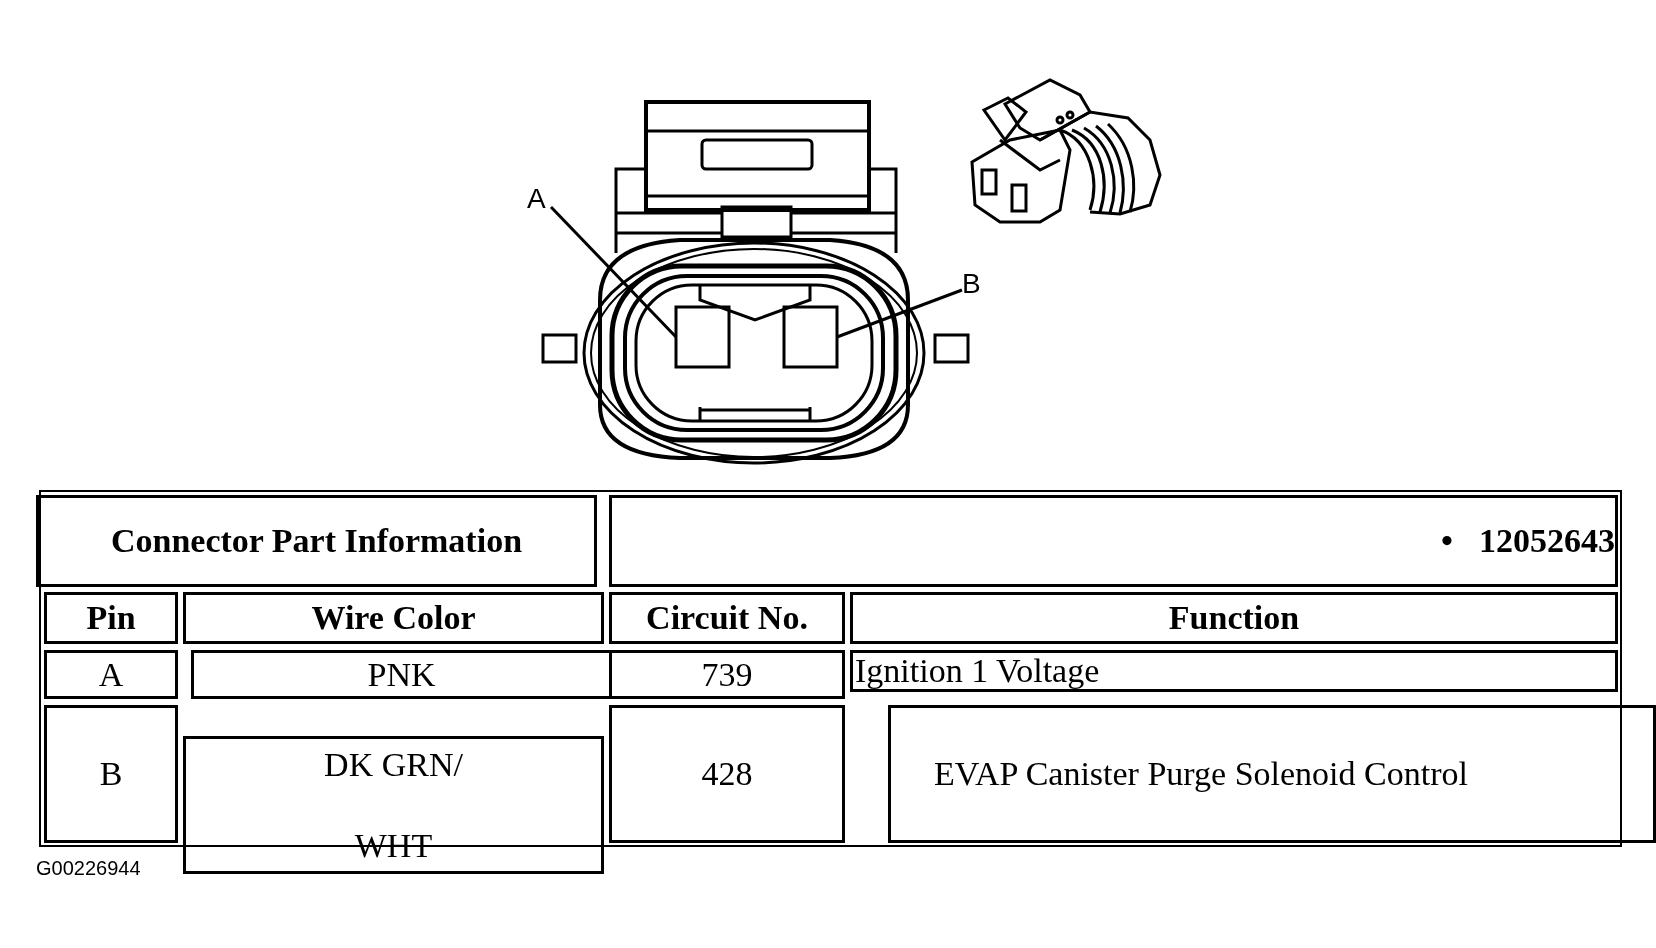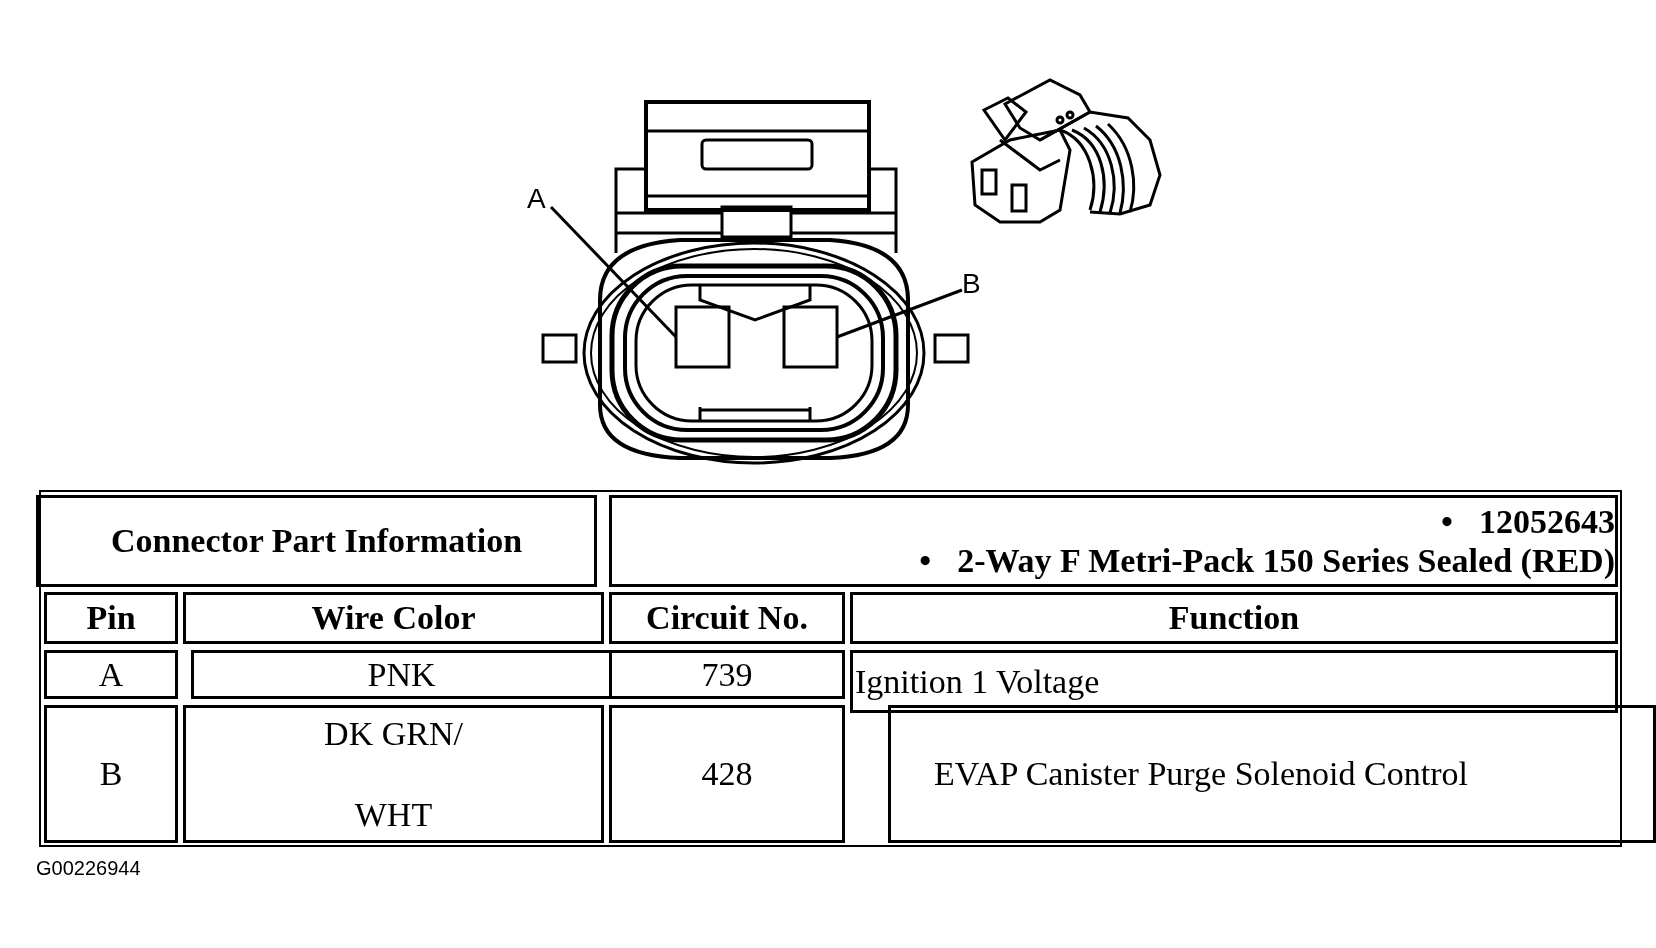--- a/index.html
+++ b/index.html
@@ -68,34 +68,33 @@
     <circle cx="1060" cy="120" r="3"></circle>
       <circle cx="1070" cy="115" r="3"></circle>
   </g>
 </svg>
 
 <div class="tbl-outer"></div>
 
 <div class="cell bold" style="left:36px; top:495px; width:561px; height:92px;">Connector Part Information</div>
 <div class="cell bullets" style="left:609px; top:495px; width:1009px; height:92px;">
   <div>12052643</div>
-  <div>2-Way F Metri-Pack 150 Series Sealed (RED)</div>
 </div>
 
 <div class="cell bold" style="left:44px; top:592px; width:134px; height:52px;">Pin</div>
 <div class="cell bold" style="left:183px; top:592px; width:421px; height:52px;">Wire Color</div>
 <div class="cell bold" style="left:609px; top:592px; width:236px; height:52px;">Circuit No.</div>
 <div class="cell bold" style="left:850px; top:592px; width:768px; height:52px;">Function</div>
 
 <div class="cell" style="left:44px; top:650px; width:134px; height:49px;">A</div>
 <div class="cell" style="left:183px; top:650px; width:421px; height:49px;margin-left:8px;">PNK</div>
 <div class="cell" style="left:609px; top:650px; width:236px; height:49px;font-family:Liberation Serif, serif;">739</div>
-<div class="cell left" style="left:850px; top:650px; width:768px; height:63px;">Ignition 1 Voltage</div>
+<div class="cell left" style="left:850px; top:650px; width:768px; height:42px;">Ignition 1 Voltage</div>
 
 <div class="cell" style="left:44px; top:705px; width:134px; height:138px;">B</div>
-<div class="cell multiline" style="left:183px; top:705px; width:421px; height:138px;">
+<div class="cell multiline" style="left:183px; top:736px; width:421px; height:138px;">
   <span>DK GRN/</span>
   <span>WHT</span>
 </div>
 <div class="cell" style="left:609px; top:705px; width:236px; height:138px;">428</div>
 <div class="cell left" style="left:888px; top:705px; width:768px; height:138px;padding-left:43px;">EVAP Canister Purge Solenoid Control</div>
 
 <div id="footer-id">G00226944</div>
 
 </body></html>

